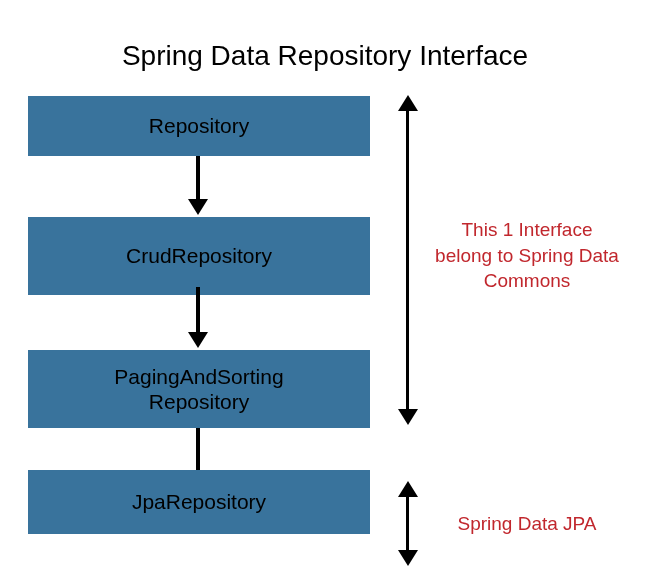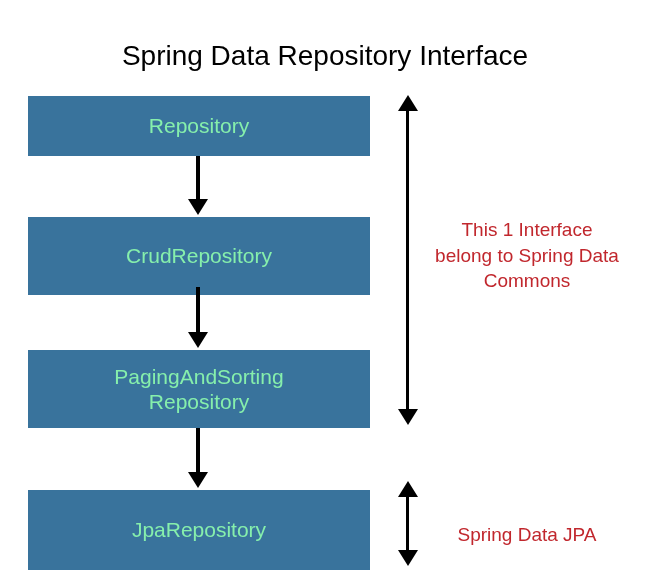--- a/index.html
+++ b/index.html
@@ -26,33 +26,33 @@
     .diagram {
       position: relative;
       width: 100%;
       height: 500px;
     }
     .box {
       position: absolute;
       left: 28px;
       width: 342px;
       background: #39739c;
-      color: #86efac;
+      color: #000000;
       font-size: 21px;
       font-weight: 400;
       display: flex;
       align-items: center;
       justify-content: center;
       text-align: center;
       line-height: 1.2;
     }
     .box1 { top: 14px; height: 60px; }
     .box2 { top: 135px; height: 78px; }
     .box3 { top: 268px; height: 78px; }
-    .box4 { top: 408px; height: 80px; }
+    .box4 { top: 388px; height: 64px; }
 
     .arrow-down {
       position: absolute;
       left: 196px;
       width: 4px;
       background: #000;
     }
     .arrow-down::after {
       content: "";
       position: absolute;
@@ -96,21 +96,21 @@
     .dbl2 { left: 406px; top: 414px; height: 55px; }
 
     .annot {
       position: absolute;
       color: #c1272d;
       font-size: 19px;
       line-height: 1.35;
       text-align: center;
     }
     .annot1 { left: 432px; top: 135px; width: 190px; }
-    .annot2 { left: 432px; top: 440px; width: 190px; }
+    .annot2 { left: 432px; top: 429px; width: 190px; }
   </style>
 </head>
 <body>
 
 <h1 class="title">Spring Data Repository Interface</h1>
 
 <div class="diagram">
 
   <div class="box box1">
     <span>Repository</span>

